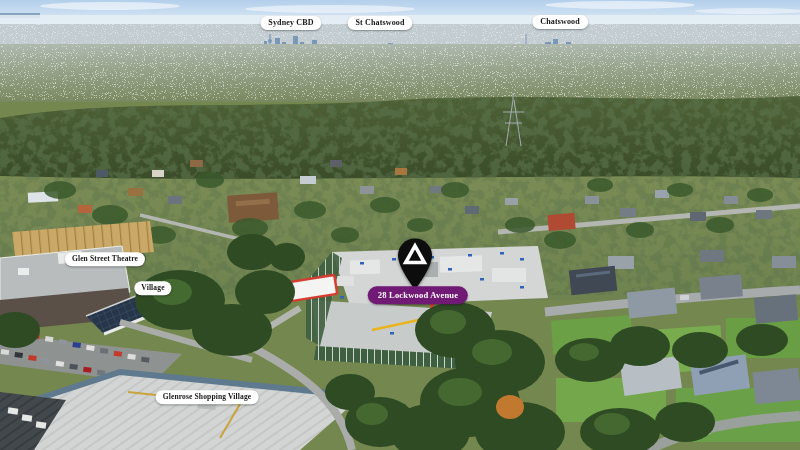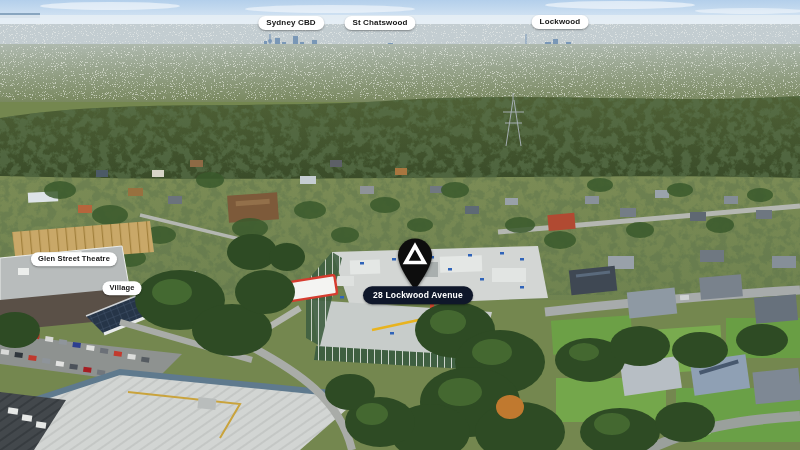--- a/index.html
+++ b/index.html
@@ -1,23 +1,23 @@
 <!DOCTYPE html>
 <html><head>
 <meta charset="utf-8">
 <style>
   html,body{margin:0;padding:0;background:#222;}
   .stage{position:relative;width:800px;height:450px;overflow:hidden;
          font-family:"Liberation Sans",sans-serif;background:#74874f;}
   .stage svg.scene{position:absolute;left:0;top:0;display:block;}
   .pill{position:absolute;transform:translate(-50%,-50%);background:#ffffff;color:#151515;
         font-weight:bold;font-size:8px;letter-spacing:.15px;padding:3px 8px;border-radius:999px;
-        white-space:nowrap;box-shadow:0 1px 2px rgba(0,0,0,.35);line-height:1;z-index:10;}
-  .pill.sm{font-size:7.5px;padding:3px 7px;}
-  .pill.dark{background:#0f172a;color:#ffffff;font-size:8.5px;padding:4.5px 10px;letter-spacing:.2px;}
+        white-space:nowrap;box-shadow:0 1px 2px rgba(0,0,0,.35);line-height:1;z-index:10;font-family:Liberation Serif, serif;}
+  .pill.sm{font-size:7.5px;padding:3px 7px;margin-left:31px;}
+  .pill.dark{background:#701a75;color:#ffffff;font-size:8.5px;padding:4.5px 10px;letter-spacing:.2px;}
   .pin{position:absolute;left:398px;top:238px;z-index:9;width:34px;height:52px;
        filter:drop-shadow(0 1px 1.5px rgba(0,0,0,.5));}
 </style>
 </head>
 <body>
 
 <div class="stage">
 
 <svg class="scene" width="800" height="450" viewBox="0 0 800 450" aria-hidden="true">
 <defs>
@@ -327,23 +327,24 @@
     <ellipse cx="372" cy="414" rx="16" ry="11"></ellipse>
           <ellipse cx="612" cy="424" rx="18" ry="11"></ellipse>
     <ellipse cx="584" cy="352" rx="15" ry="9"></ellipse>
   </g>
   <ellipse cx="510" cy="407" rx="14" ry="12" fill="#c0792f"></ellipse>
 </g>
 </svg>
 
 <div class="pill" style="left:291px;top:23px">Sydney CBD</div>
 <div class="pill" style="left:380px;top:23px">St Chatswood</div>
-<div class="pill" style="left:560px;top:22px">Lockwood</div>
+<div class="pill" style="left:560px;top:22px">Chatswood</div>
 <div class="pill sm" style="left:74px;top:259px">Glen Street Theatre</div>
 <div class="pill sm" style="left:122px;top:288px">Village</div>
+<div class="pill sm" style="left:176px;top:397px">Glenrose Shopping Village</div>
 
 <div class="pin">
   <svg width="34" height="52" viewBox="0 0 24 36">
     <path d="M12 0C5.4 0 0 5.3 0 11.9c0 9.3 12 24.1 12 24.1s12-14.8 12-24.1C24 5.3 18.6 0 12 0z" fill="#0d0d0d"></path>
     <path d="M12 5.2 L18.6 17 L5.4 17 Z" fill="none" stroke="#ffffff" stroke-width="2.5" stroke-linejoin="miter"></path>
   </svg>
 </div>
 <div class="pill dark" style="left:418px;top:295px">28 Lockwood Avenue</div>
 
 </div>

